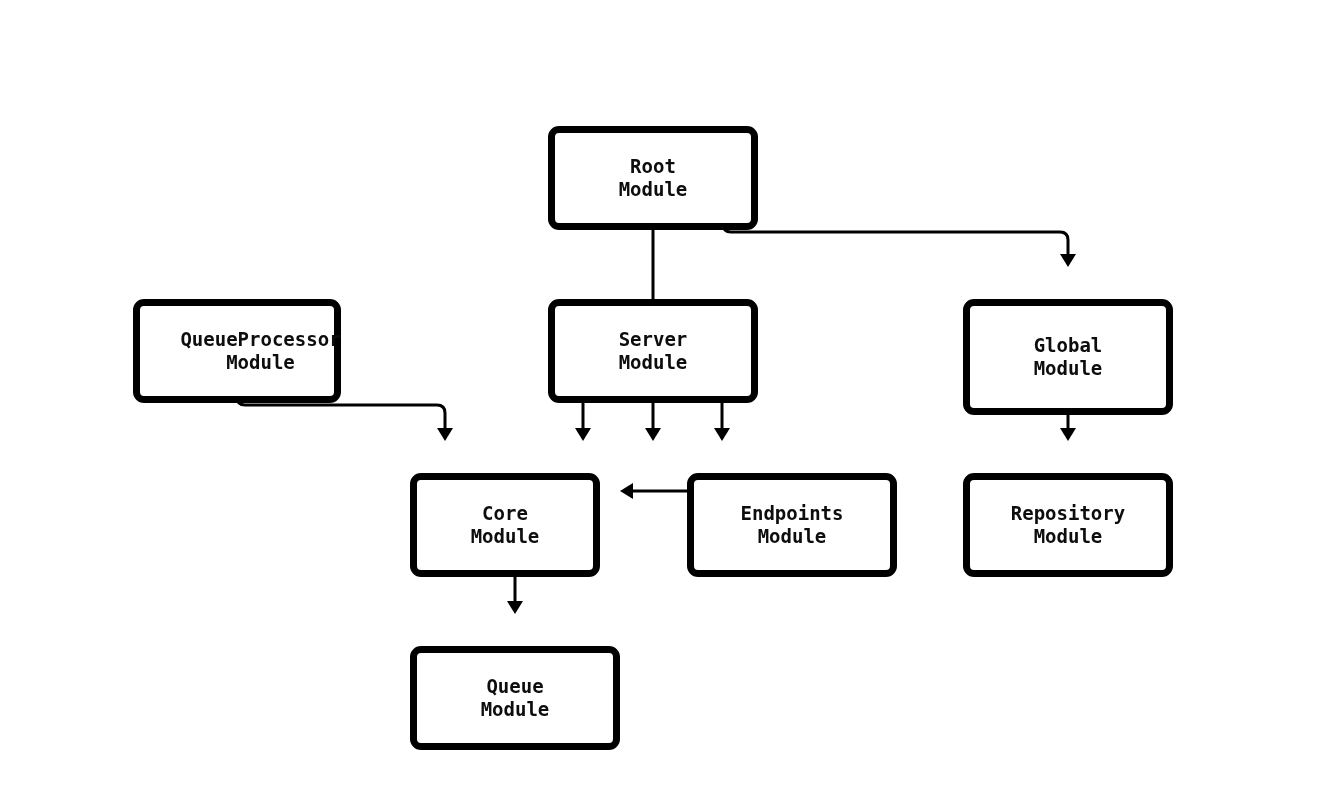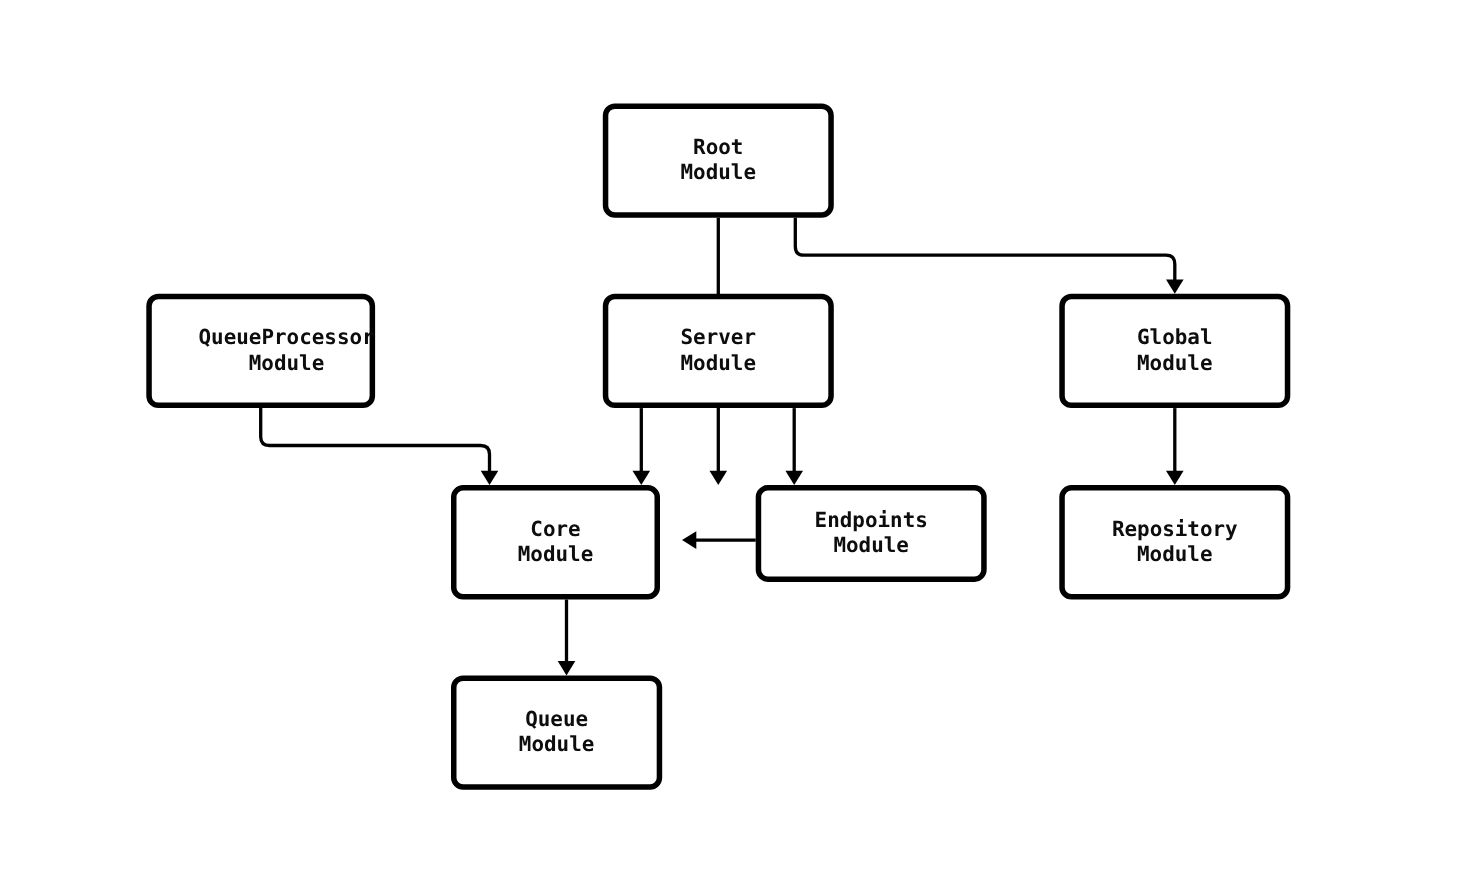--- a/index.html
+++ b/index.html
@@ -24,27 +24,28 @@
     left: 0;
     top: 0;
     width: 1337px;
     height: 809px;
     pointer-events: none;
   }
   .node {
     position: absolute;
     box-sizing: border-box;
     background: #ffffff;
-    border: 5px solid #14532d;
+    border: 7px solid #14532d;
     border-radius: 11px;
     display: flex;
     flex-direction: column;
     align-items: center;
     justify-content: center;
     text-align: center;
+    margin-top: 32px;
   }
   .node-label {
     font-family: "DejaVu Sans Mono", "Liberation Mono", monospace;
     font-size: 19px;
     font-weight: bold;
     line-height: 23px;
     color: #0d0d0d;
     white-space: pre;
     letter-spacing: 0px;
   }
@@ -86,35 +87,35 @@
 Module</div>
       </div>
       <div class="node" style="left: 133px; top: 267px; width: 208px; height: 104px; border-color: rgb(0, 0, 0); padding-left: 47px;">
         <div class="node-label" style="color: rgb(13, 13, 13);">QueueProcessor
 Module</div>
       </div>
       <div class="node" style="left: 548px; top: 267px; width: 210px; height: 104px; border-color: rgb(0, 0, 0); align-items: center;">
         <div class="node-label" style="color: rgb(13, 13, 13);">Server
 Module</div>
       </div>
-      <div class="node" style="left: 963px; top: 267px; width: 210px; height: 104px; border-color: rgb(0, 0, 0);">
+      <div class="node" style="left: 963px; top: 267px; width: 210px; height: 116px; border-color: rgb(0, 0, 0);">
         <div class="node-label" style="color: rgb(13, 13, 13);">Global
 Module</div>
       </div>
       <div class="node" style="left: 410px; top: 441px; width: 190px; height: 104px; border-color: rgb(0, 0, 0);">
         <div class="node-label" style="color: rgb(13, 13, 13);">Core
 Module</div>
       </div>
-      <div class="node" style="left: 687px; top: 441px; width: 210px; height: 88px; border-color: rgb(0, 0, 0);">
+      <div class="node" style="left: 687px; top: 441px; width: 210px; height: 104px; border-color: rgb(0, 0, 0);">
         <div class="node-label" style="color: rgb(13, 13, 13);">Endpoints
 Module</div>
       </div>
       <div class="node" style="left: 963px; top: 441px; width: 210px; height: 104px; border-color: rgb(0, 0, 0);">
         <div class="node-label" style="color: rgb(13, 13, 13); text-align: center;">Repository
 Module</div>
       </div>
-      <div class="node" style="left: 410px; top: 614px; width: 192px; height: 104px; border-color: rgb(0, 0, 0);">
+      <div class="node" style="left: 410px; top: 614px; width: 210px; height: 104px; border-color: rgb(0, 0, 0);">
         <div class="node-label" style="color: rgb(13, 13, 13);">Queue
 Module</div>
       </div>
     </div>
 
 </div>
 
 </body></html>

